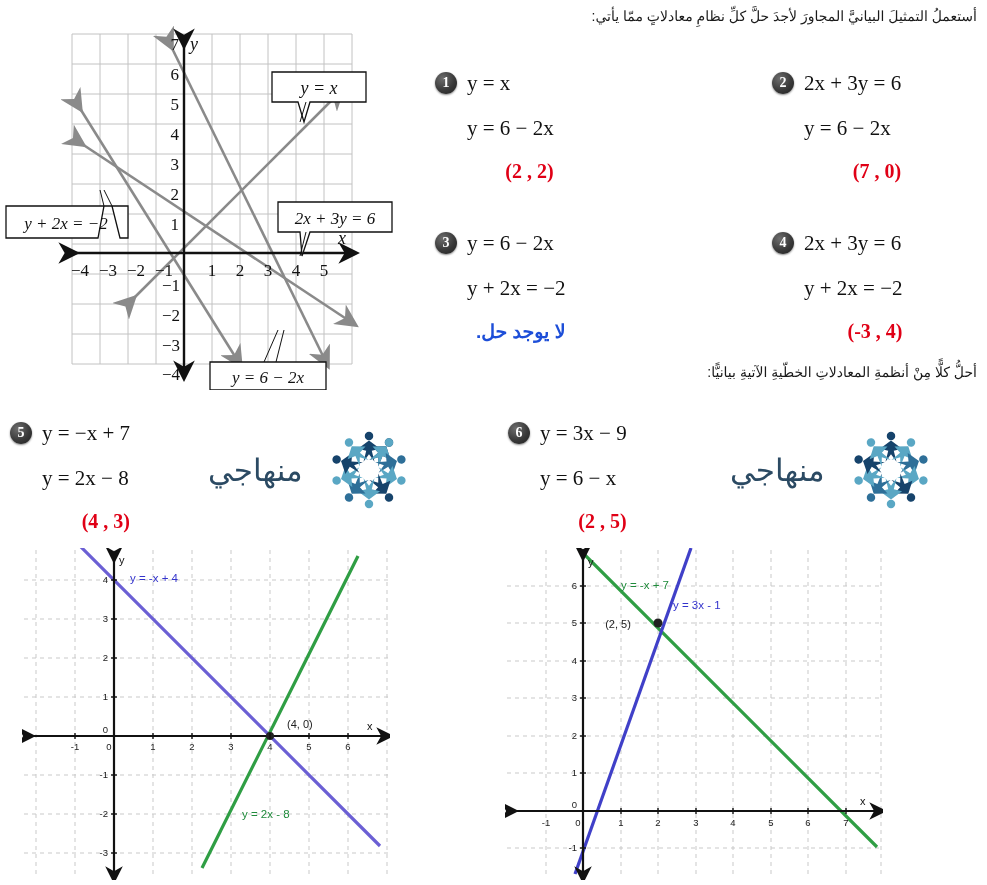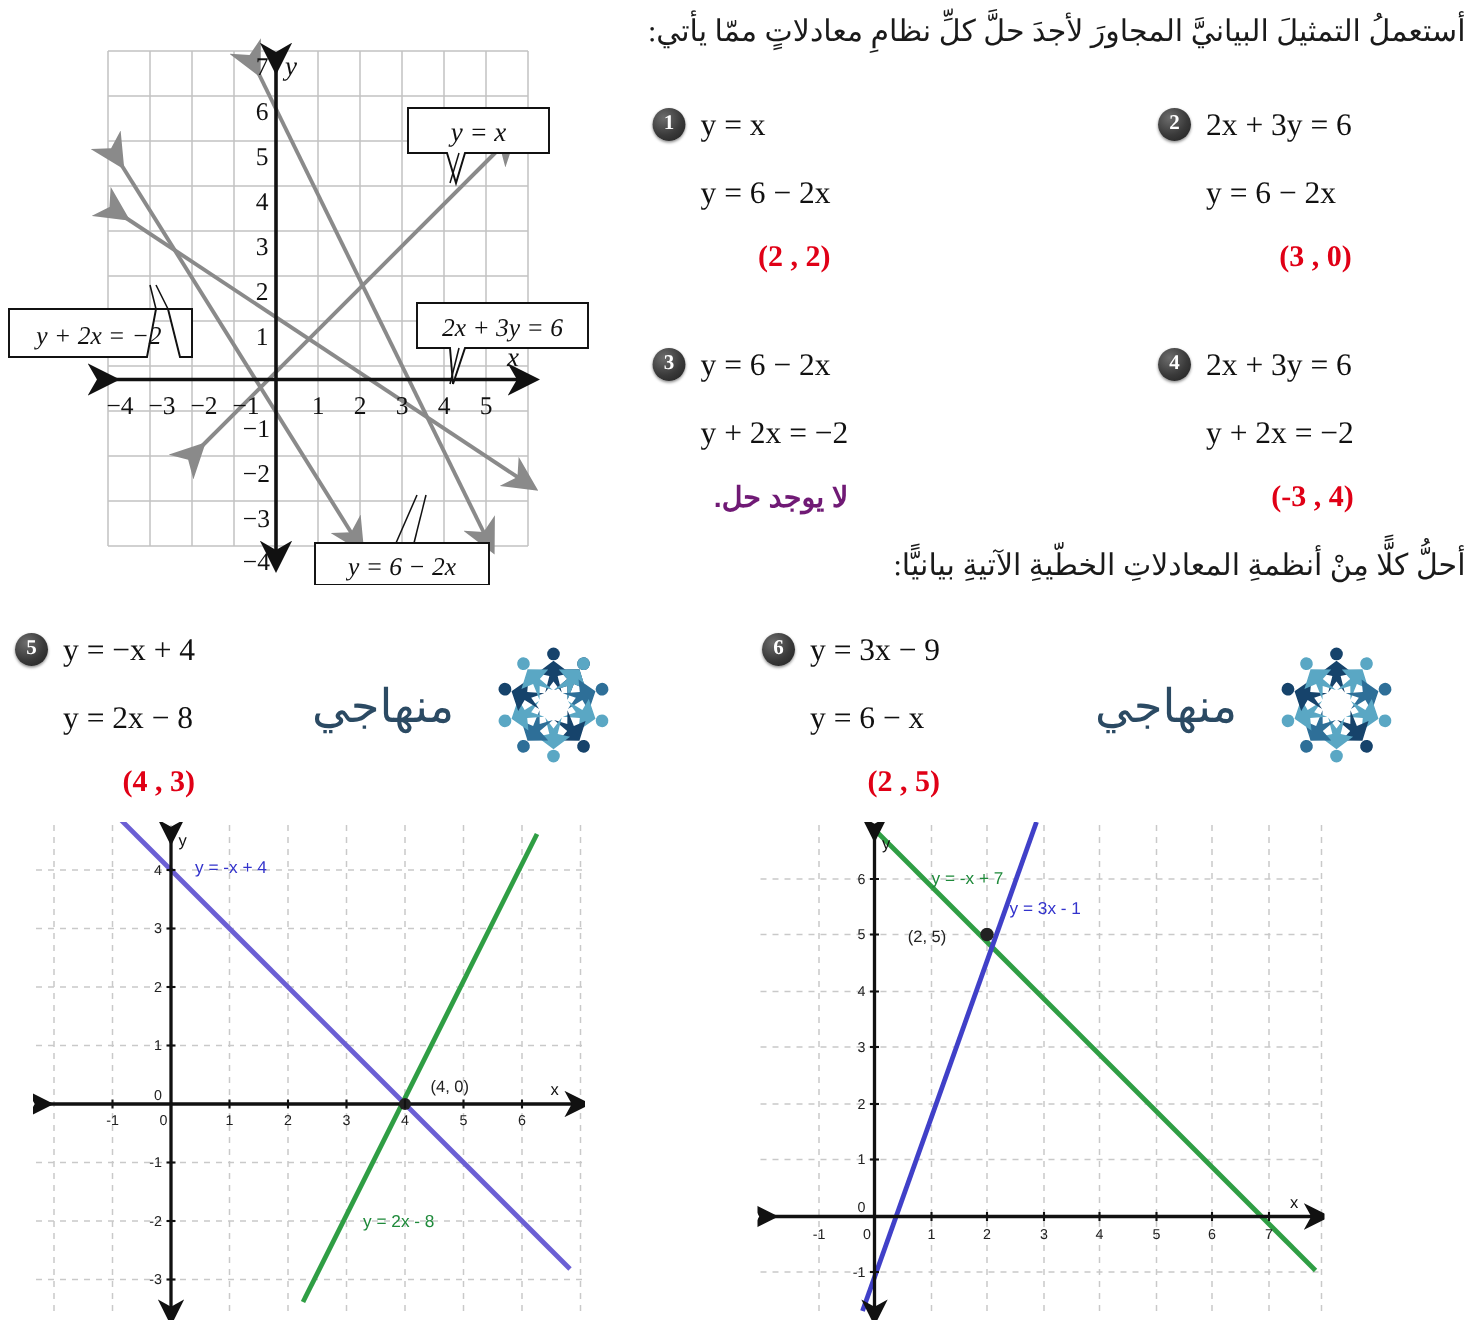--- a/index.html
+++ b/index.html
@@ -4,21 +4,21 @@
 <style>
   html,body{margin:0;padding:0;}
   body{
     width:987px;height:885px;position:relative;background:#ffffff;
     font-family:"Liberation Serif", serif;overflow:hidden;
   }
 
   
   .instruction{
     position:absolute;text-align:right;direction:rtl;
-    font-size:20px;color:#1a1a1a;font-family:Liberation Serif, serif;
+    font-size:14px;color:#1a1a1a;font-family:Liberation Sans, sans-serif;
     white-space:nowrap;
   }
   #instr-top{right:10px;top:8px;}
   #instr-mid{right:10px;top:364px;}
 
   
   .badge{
     width:22px;height:22px;border-radius:50%;
     background:radial-gradient(circle at 35% 30%, #6d6d6d 0%, #3a3a3a 55%, #1f1f1f 100%);
     color:#fff;font-family:"Liberation Serif",serif;font-size:14px;font-weight:bold;
@@ -33,21 +33,21 @@
   .eq{
     font-family:"Liberation Serif",serif;font-size:21px;color:#111;
     white-space:nowrap;line-height:1.1;
   }
   .eq2{margin-left:32px;margin-top:22px;}
   .ans{
     margin-left:32px;margin-top:20px;color:#e00016;font-weight:bold;
     font-size:20px;font-family:"Liberation Serif",serif;white-space:nowrap;text-align:right;
   }
   .ans-ar{
-    margin-left:32px;margin-top:20px;color:#701a75;font-weight:bold;
+    margin-left:32px;margin-top:20px;color:#1d4ed8;font-weight:bold;
     font-size:19px;font-family:"Liberation Sans",sans-serif;direction:rtl;
     white-space:nowrap;
   }
 
   #p1{left:435px;top:72px;}
   #p2{left:772px;top:72px;}
   #p3{left:435px;top:232px;}
   #p4{left:772px;top:232px;}
   #p5{left:10px;top:422px;}
   #p6{left:508px;top:422px;}
@@ -201,21 +201,21 @@
   <div class="eq eq2">y = 6 − 2x</div>
   <div class="ans">(2 , 2)</div>
 </div>
 
 <div class="problem" id="p2">
   <div class="prow">
     <div class="badge">2</div>
     <div class="eq">2x + 3y = 6</div>
   </div>
   <div class="eq eq2">y = 6 − 2x</div>
-  <div class="ans">(3 , 0)</div>
+  <div class="ans">(7 , 0)</div>
 </div>
 
 <div class="problem" id="p3">
   <div class="prow">
     <div class="badge">3</div>
     <div class="eq">y = 6 − 2x</div>
   </div>
   <div class="eq eq2">y + 2x = −2</div>
   <div class="ans-ar">لا يوجد حل.</div>
 </div>
@@ -227,21 +227,21 @@
   </div>
   <div class="eq eq2">y + 2x = −2</div>
   <div class="ans">(-3 , 4)</div>
 </div>
 
 <div class="instruction" id="instr-mid">أحلُّ كلًّا مِنْ أنظمةِ المعادلاتِ الخطّيةِ الآتيةِ بيانيًّا:</div>
 
 <div class="problem" id="p5">
   <div class="prow">
     <div class="badge">5</div>
-    <div class="eq">y = −x + 4</div>
+    <div class="eq">y = −x + 7</div>
   </div>
   <div class="eq eq2">y = 2x − 8</div>
   <div class="ans">(4 , 3)</div>
 </div>
 
 <div class="problem" id="p6">
   <div class="prow">
     <div class="badge">6</div>
     <div class="eq">y = 3x − 9</div>
   </div>

